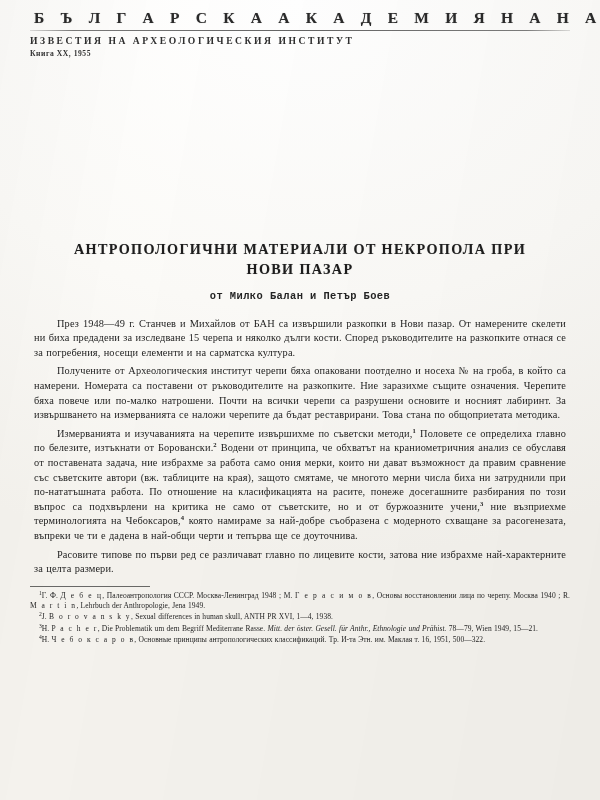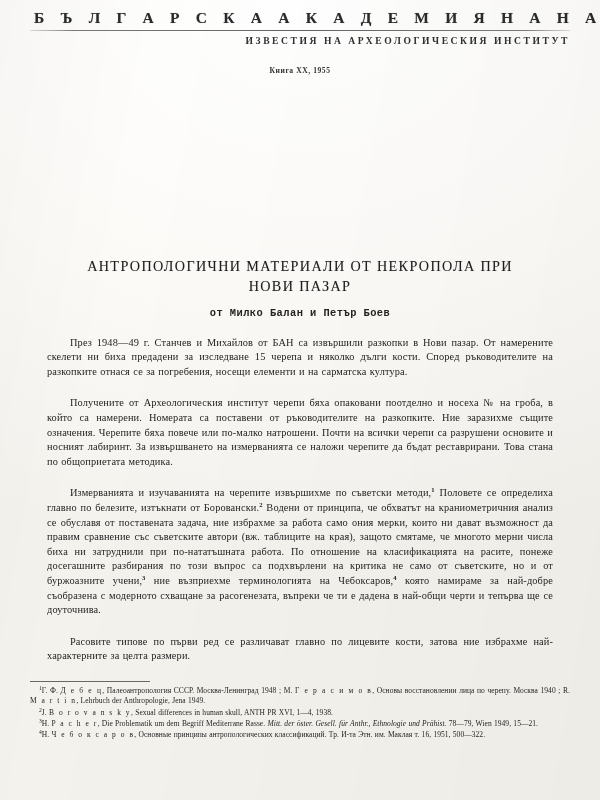--- a/index.html
+++ b/index.html
@@ -41,63 +41,63 @@
     margin-left:4px;
     line-height:1.15;
     text-shadow:0 0 1px rgba(0,0,0,0.28);
   }
   .rule{
     height:1px;
     background:linear-gradient(90deg,rgba(40,40,40,.15) 0%,rgba(40,40,40,.62) 8%,rgba(40,40,40,.72) 50%,rgba(40,40,40,.6) 92%,rgba(40,40,40,.15) 100%);
     margin:3px 0 4px 0;
   }
   .institute{
-    text-align:right;
+    text-align:left;
     font-size:9.6px;
     font-weight:700;
     letter-spacing:2.55px;
     color:#2f2f2f;
     white-space:nowrap;
     line-height:1.2;
   }
   .book{
-    text-align:center;
+    text-align:left;
     font-size:7.6px;
     font-weight:700;
     letter-spacing:.55px;
     color:#333;
-    margin-top:20px;
+    margin-top:3px;
   }
 
   
   .titleblock{margin-top:181px;}
   .art-title{
     text-align:center;
     font-size:14.2px;
-    font-weight:400;
+    font-weight:700;
     letter-spacing:1.35px;
     line-height:1.42;
     color:#1d1d1d;
     text-shadow:0 0 1px rgba(0,0,0,.22);
   }
   .art-title .l2{display:block;}
   .byline{
     text-align:center;
     font-size:10.4px;
     font-weight:700;
     letter-spacing:.45px;
     margin-top:10px;
     color:#242424;
     font-family:Liberation Mono, monospace;
   }
 
   
   .body{margin-top:15px;}
   p.para{
-    margin:17px;
+    margin:4px;
     text-align:justify;
     text-indent:23px;
     font-size:10.35px;
     line-height:14.6px;
     letter-spacing:.12px;
     color:#1e1e1e;
     word-spacing:.6px;
     -webkit-hyphens:none;hyphens:none;
   }
   p.para + p.para{margin-top:0;}

